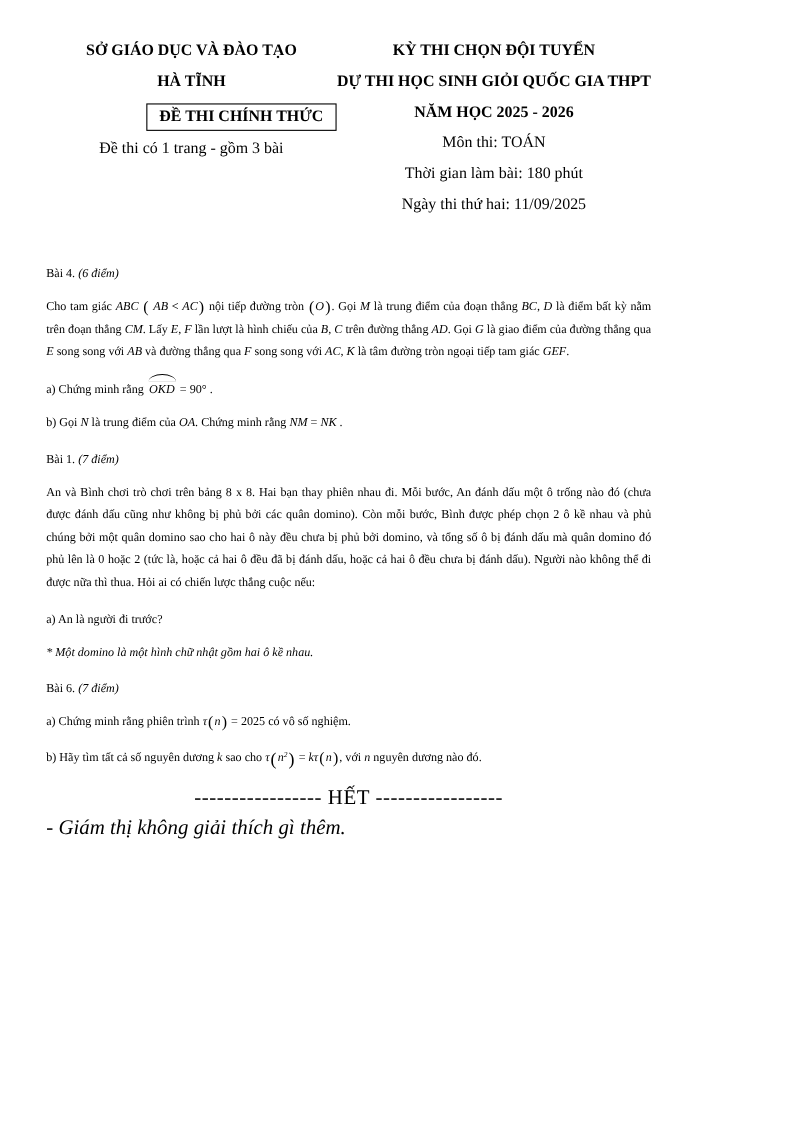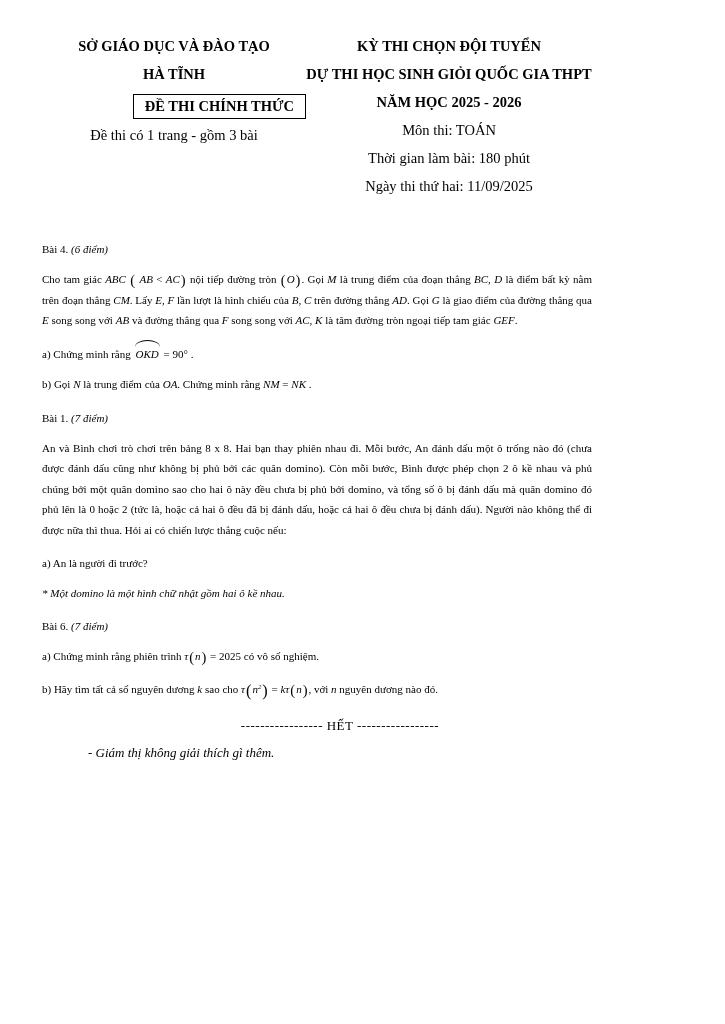--- a/index.html
+++ b/index.html
@@ -29,21 +29,21 @@
     font-weight: 700;
     line-height: 16px;
   }
   
   .content { margin-top: 33px; font-size: 11px; }
   .content p { line-height: 20.6px; margin: 0 0 9.5px; }
   .ptitle { margin: 13px 0 9.5px !important; }
   .just { text-align: justify; }
   .pline6 { margin-bottom: 12px !important; }
   
-  .footer { margin-top: 16px; font-size: 13px; margin-left: 46px; }
+  .footer { margin-top: 16px; font-size: 19px; }
   .footer p { line-height: 19px; margin: 0 0 8.5px; }
   .center { text-align: center; letter-spacing: 0.5px; }
   
   .s-i   { font-style: italic; }
   .s-b   { font-weight: 400; }
   .s-mp  { font-size: 1.32em; line-height: 1; vertical-align: -0.12em; padding: 0 1px; }
   .s-mp2 { font-size: 1.48em; line-height: 1; vertical-align: -0.18em; padding: 0 1px; }
   .s-sup { font-size: 0.62em; vertical-align: 0.55em; line-height: 0; }
   .s-hat { font-style: italic; position: relative; display: inline-block; padding: 1px 2px 0; }
   .s-hat::before {

